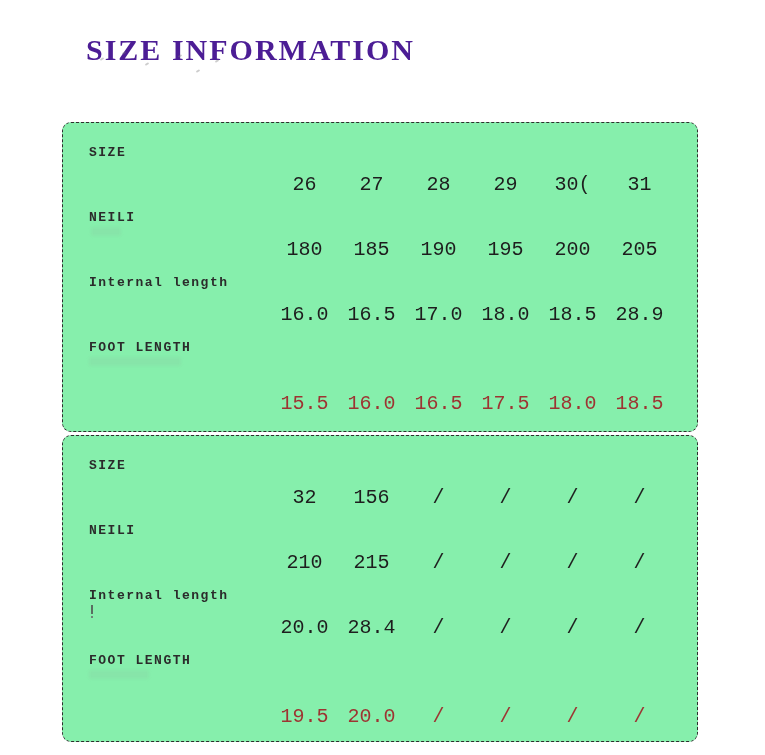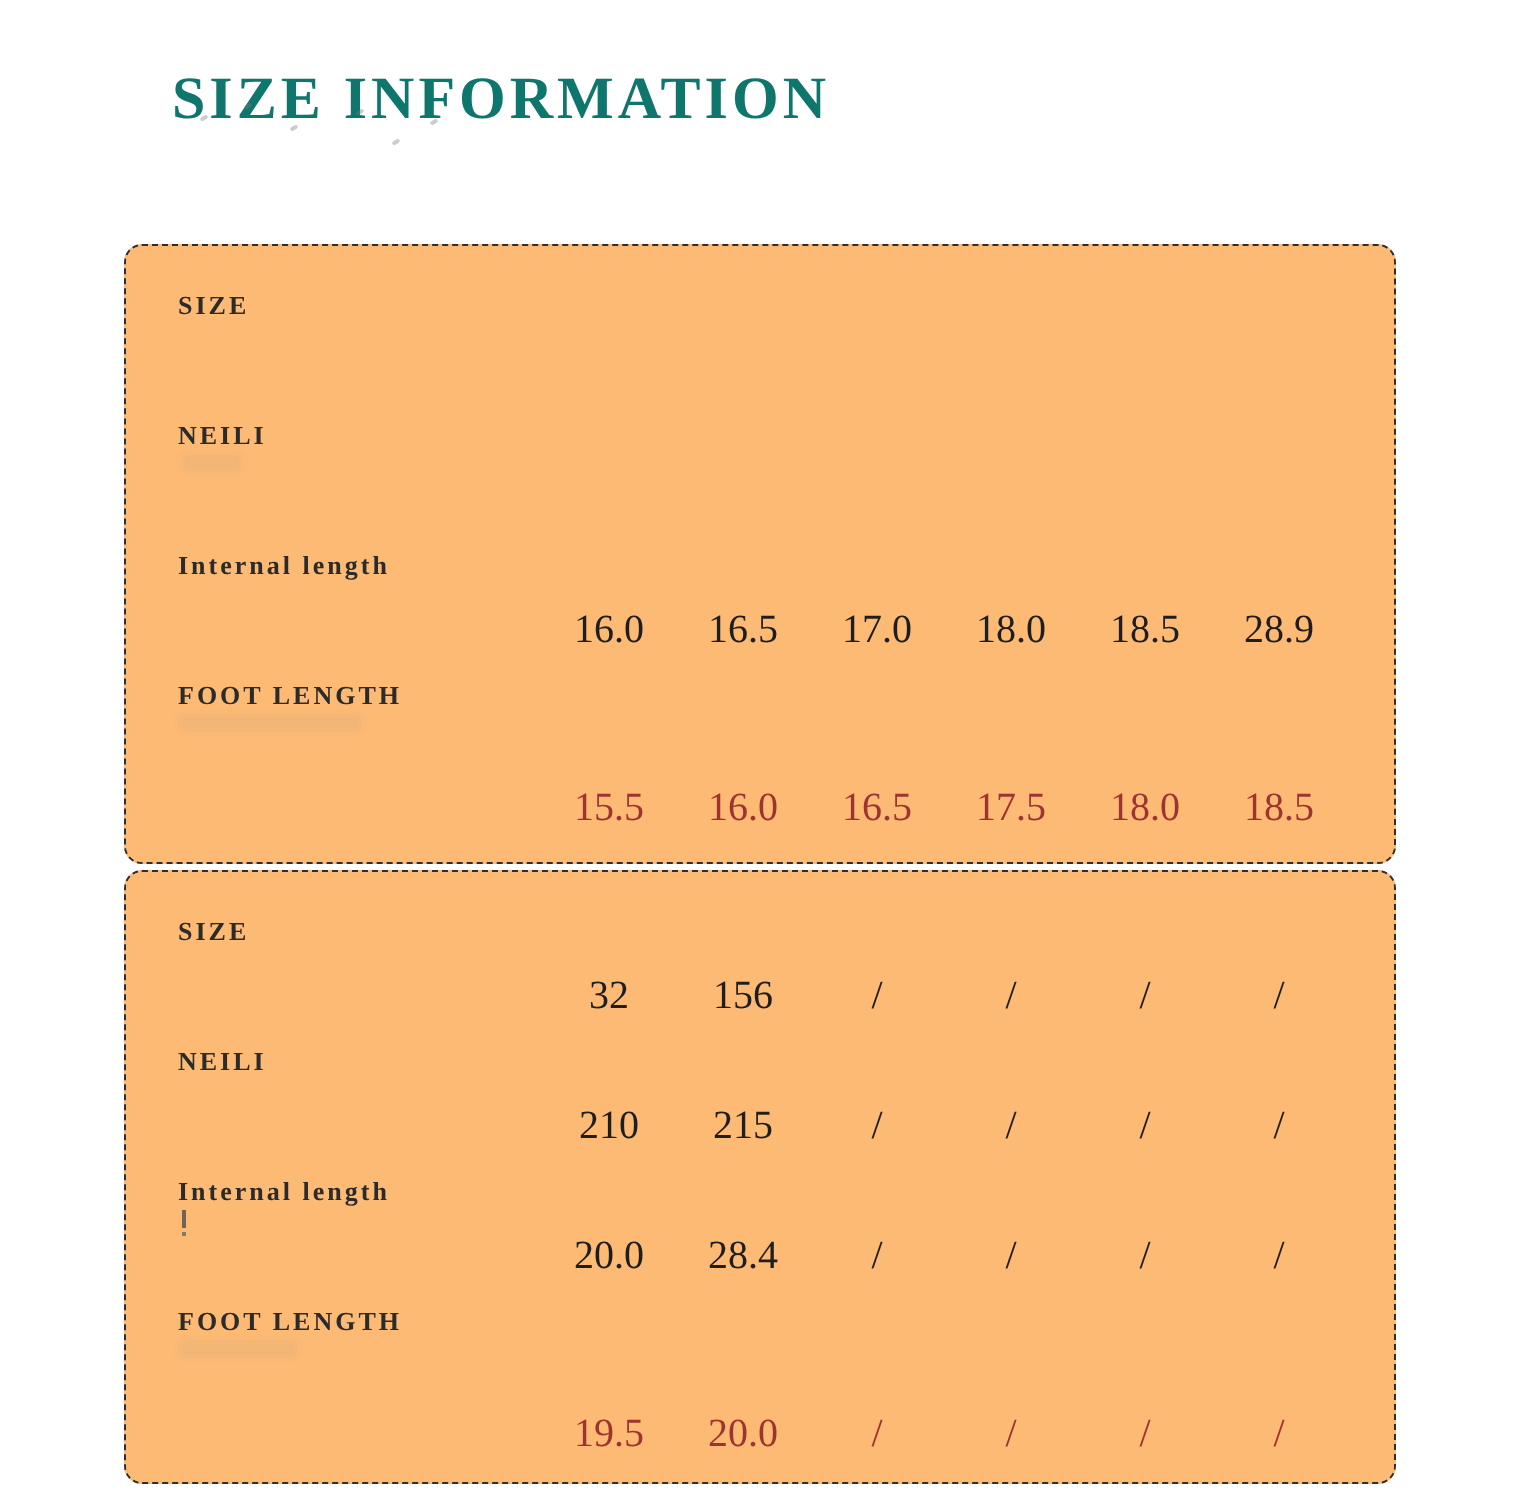--- a/index.html
+++ b/index.html
@@ -14,39 +14,40 @@
     font-family:"Liberation Serif","DejaVu Serif",serif;
     position:relative;
     overflow:hidden;
   }
   .title{
     position:absolute;
     left:86px;top:13px;
     font-size:30px;
     font-weight:bold;
     letter-spacing:2px;
-    color:#0f766e;
+    color:#4c1d95;
     white-space:nowrap;
   }
   
   .speck{
     position:absolute;
     width:4px;height:2px;
     background:rgba(120,120,120,0.38);
     transform:rotate(-30deg);
     border-radius:1px;
   }
   .panel{
     position:absolute;
     left:62px;
     width:636px;
     border:1px dashed var(--border);
     border-radius:9px;
     box-sizing:border-box;
-    background:#fdba74;
+    background:#86efac;
+    font-family:Liberation Mono, monospace;
   }
   #panel1{top:122px;height:310px;}
   #panel2{top:435px;height:307px;}
   .panel-inner{padding-top:22px;}
   .group{
     position:relative;
     height:65px;
   }
   .row-label{
     margin-left:26px;
@@ -108,25 +109,41 @@
 <div class="speck" style="left:145px;top:63px;"></div>
 <div class="speck" style="left:178px;top:55px;"></div>
 <div class="speck" style="left:196px;top:70px;"></div>
 <div class="speck" style="left:215px;top:60px;"></div>
 
 <section class="panel" id="panel1">
   <div class="panel-inner">
 
     <div class="group">
       <div class="row-label">SIZE</div>
+      <div class="values">
+        <span class="cell">26</span>
+        <span class="cell">27</span>
+        <span class="cell">28</span>
+        <span class="cell">29</span>
+        <span class="cell">30(</span>
+        <span class="cell">31</span>
+      </div>
     </div>
 
     <div class="group">
       <div class="row-label">NEILI</div>
       <div class="ghost-bar" style="width:30px;left:28px;"></div>
+      <div class="values">
+        <span class="cell">180</span>
+        <span class="cell">185</span>
+        <span class="cell">190</span>
+        <span class="cell">195</span>
+        <span class="cell">200</span>
+        <span class="cell">205</span>
+      </div>
     </div>
 
     <div class="group">
       <div class="row-label">Internal length</div>
       <div class="values">
         <span class="cell">16.0</span>
         <span class="cell">16.5</span>
         <span class="cell">17.0</span>
         <span class="cell">18.0</span>
         <span class="cell">18.5</span>

